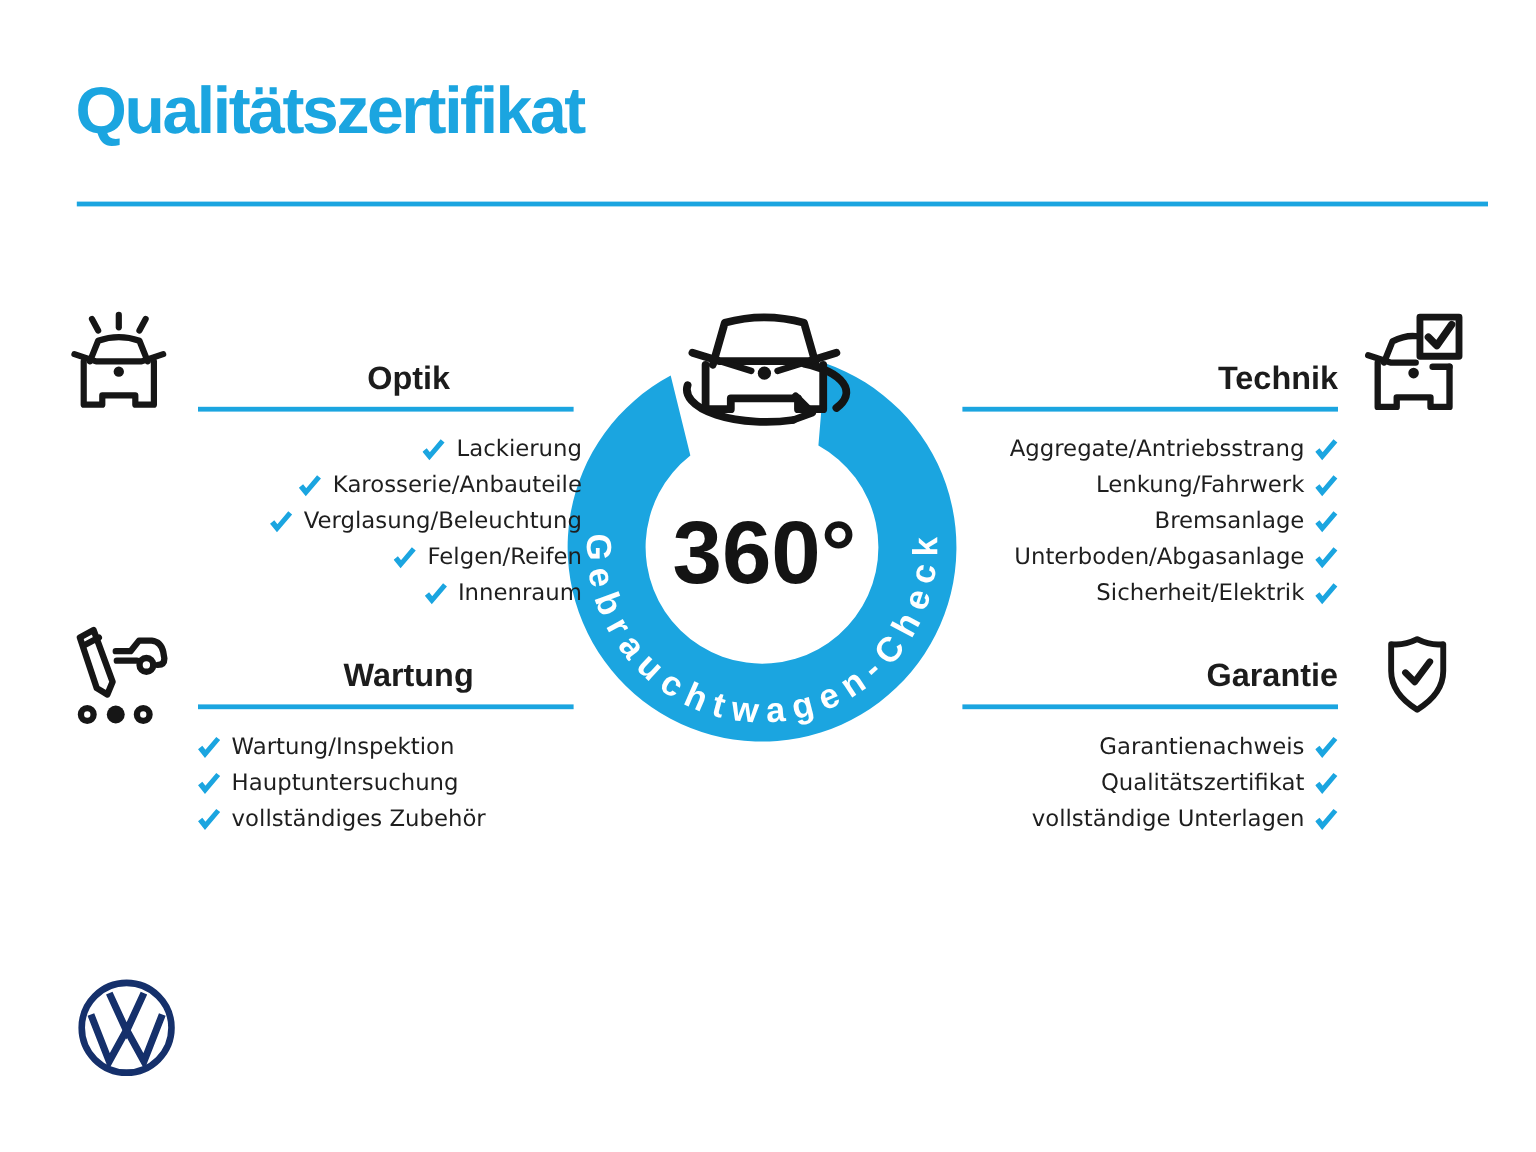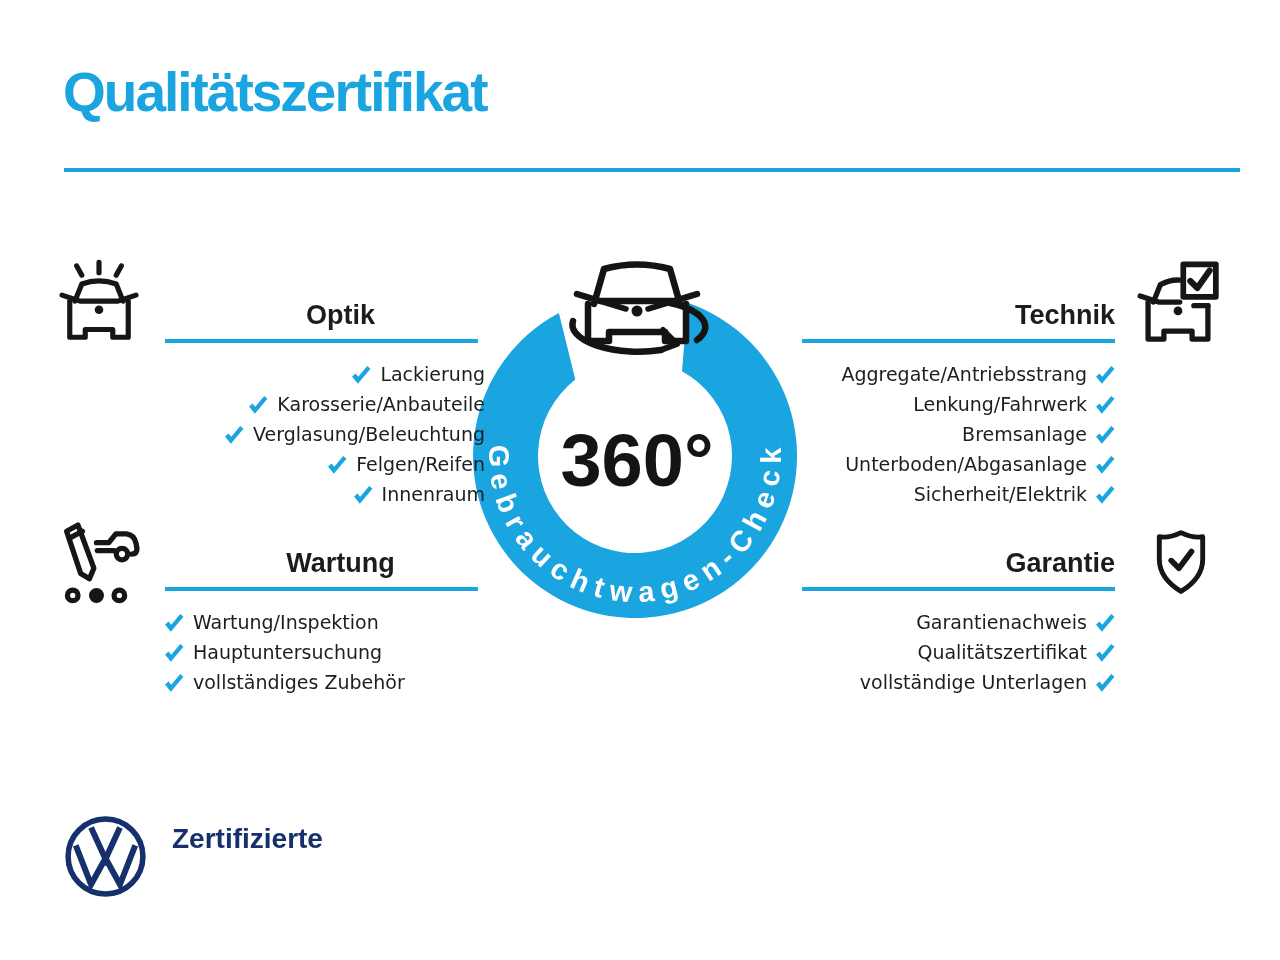--- a/index.html
+++ b/index.html
@@ -241,14 +241,13 @@
 </div>
 
 <div class="abs icon-box" style="left:63px;top:814px;width:85px;height:85px;">
   <svg viewBox="0 0 100 100" fill="none" stroke="#15306B" stroke-width="7" stroke-linejoin="miter" stroke-linecap="butt">
     <circle cx="50" cy="50" r="44" stroke-width="6.5"></circle>
     <path d="M33 16 L50 53 L67 16"></path>
     <path d="M15 37 L33 83 L50 52 L67 83 L85 37"></path>
   </svg>
 </div>
 <div class="abs footer-text">
-  <div>Zertifizierte</div>
 </div>
 
 </body></html>

